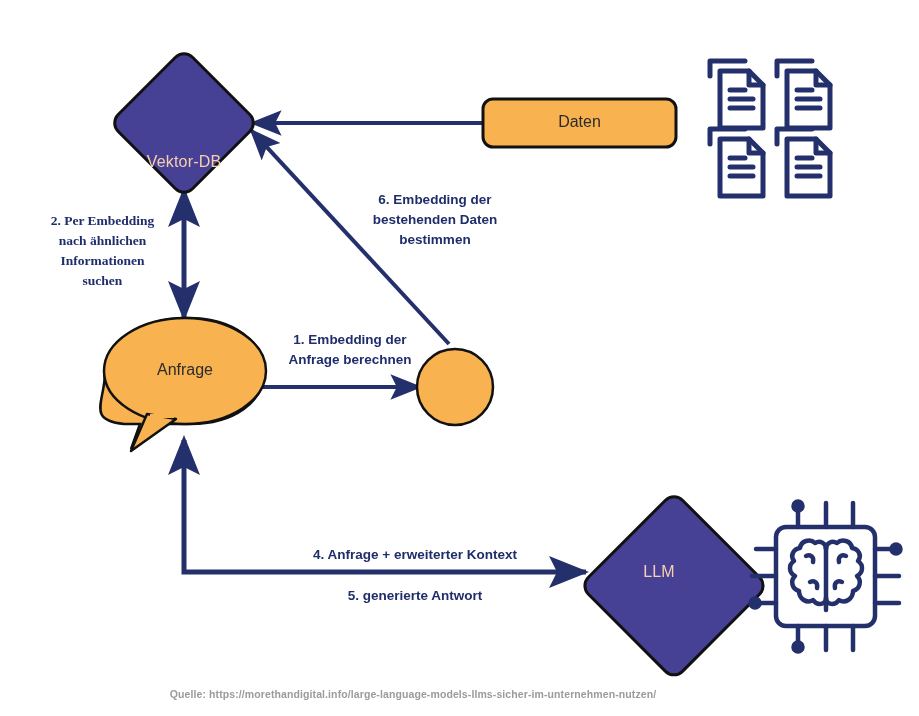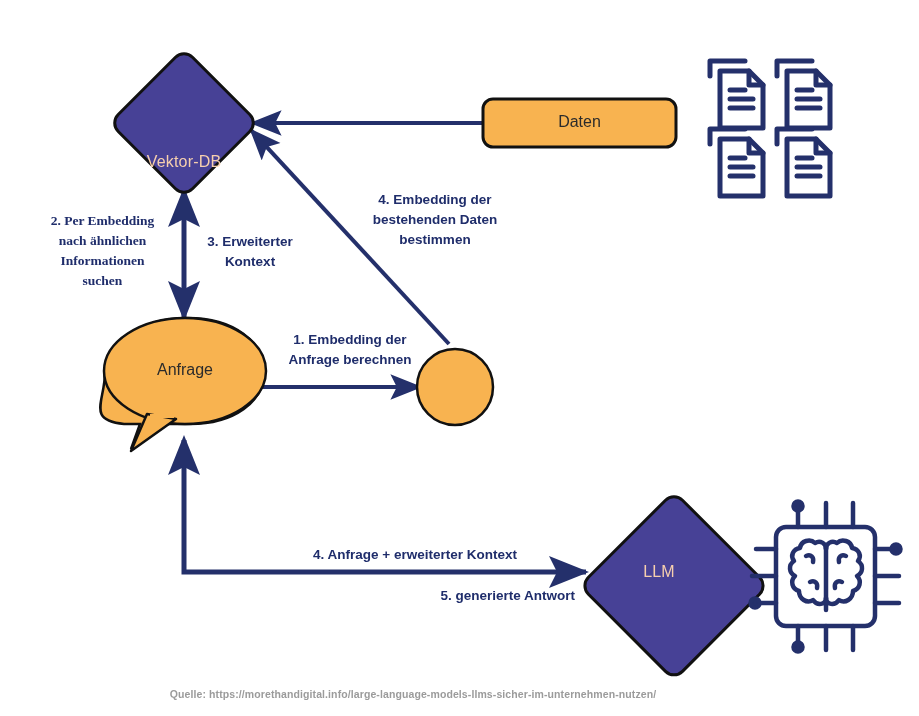--- a/index.html
+++ b/index.html
@@ -202,34 +202,32 @@
 
   <div class="node-label shape-text-light" style="left:124px; top:113px; width:120px;margin-top:40px;">Vektor-DB</div>
 
   <div class="node-label shape-text-dark" style="left:483px; top:113px; width:193px;">Daten</div>
 
   <div class="node-label shape-text-dark" style="left:125px; top:361px; width:120px;">Anfrage</div>
 
 
   <div class="node-label shape-text-light" style="left:609px; top:563px; width:100px;">LLM</div>
 
-  <div class="edge-label" style="left:340px; top:190px; width:190px;">4. Embedding der
+  <div class="edge-label" style="left:340px; top:190px; width:190px;">6. Embedding der
 bestehenden Daten
 bestimmen</div>
 
   <div class="edge-label" style="left:275px; top:330px; width:150px;">1. Embedding der
 Anfrage berechnen</div>
 
   <div class="edge-label" style="left:25px; top:211px; width:155px;font-family:Liberation Serif, serif;">2. Per Embedding
 nach ähnlichen
 Informationen
 suchen</div>
 
-  <div class="edge-label" style="left:190px; top:232px; width:120px;">3. Erweiterter
-Kontext</div>
 
   <div class="edge-label" style="left:255px; top:545px; width:320px;">4. Anfrage + erweiterter Kontext</div>
 
-  <div class="edge-label" style="left:255px; top:586px; width:320px;text-align:right;">5. generierte Antwort</div>
+  <div class="edge-label" style="left:255px; top:586px; width:320px;">5. generierte Antwort</div>
 
   <div class="caption">Quelle: https://morethandigital.info/large-language-models-llms-sicher-im-unternehmen-nutzen/</div>
 
 </div>
 
 </body></html>

